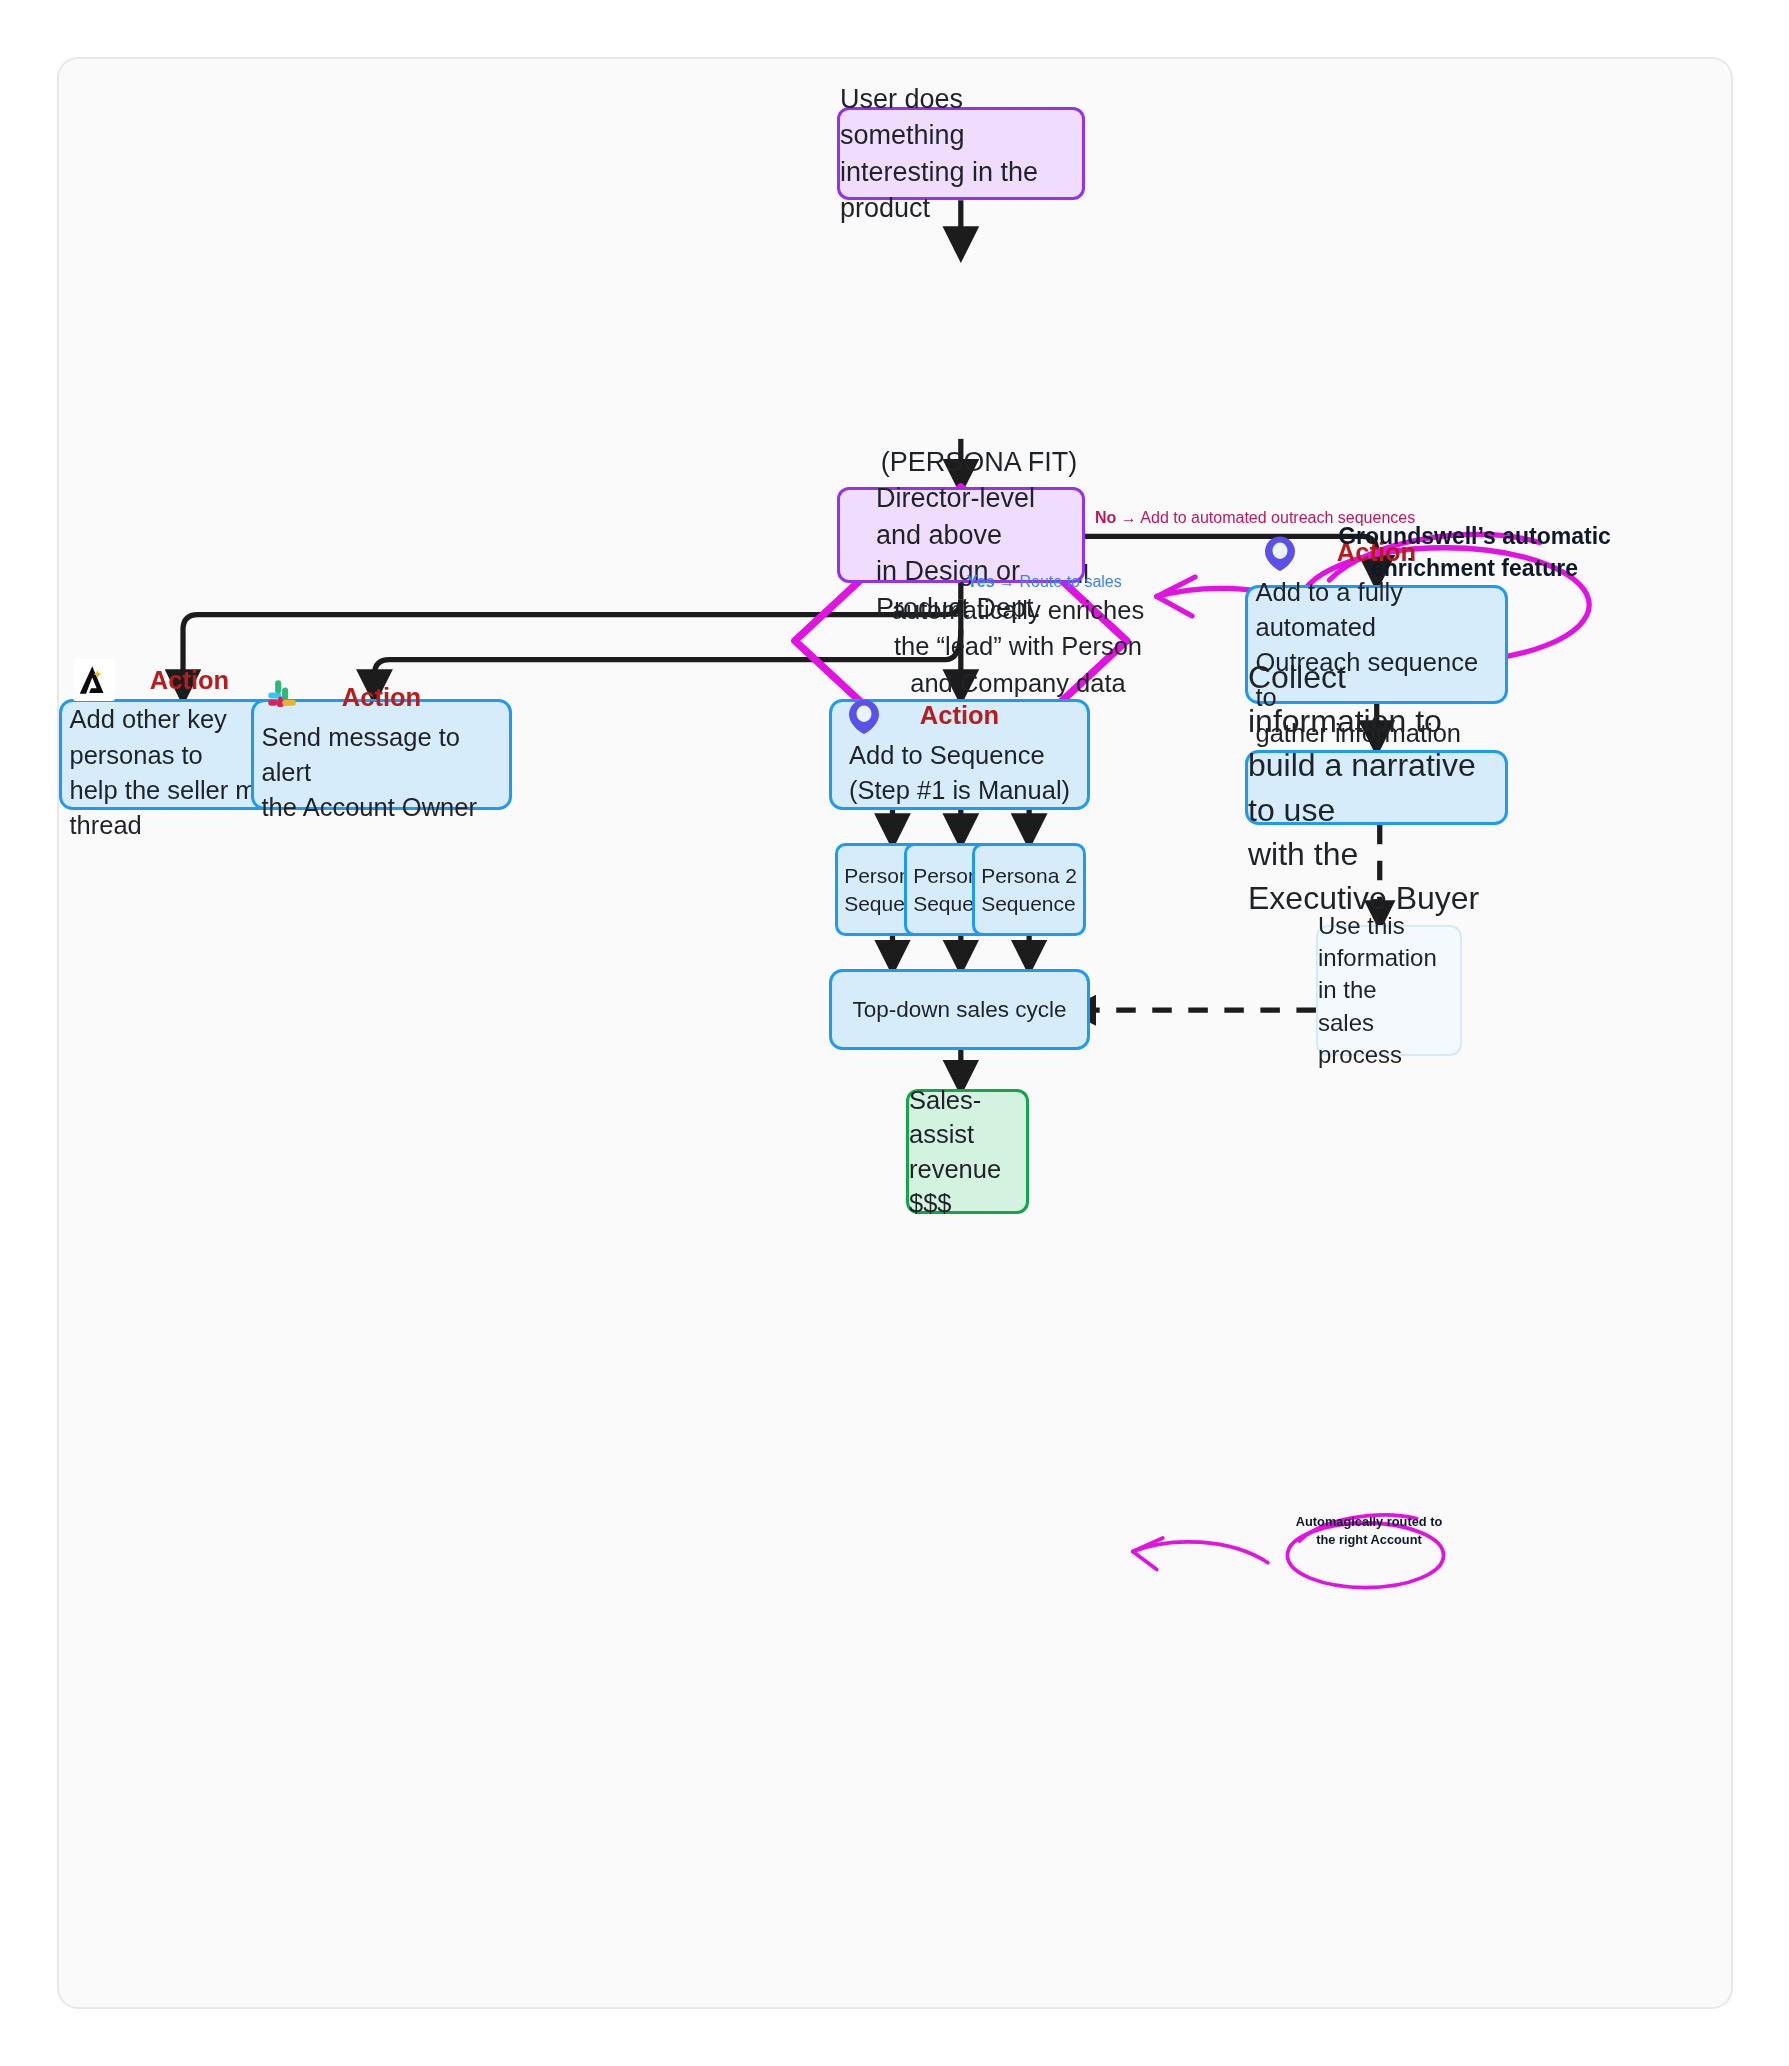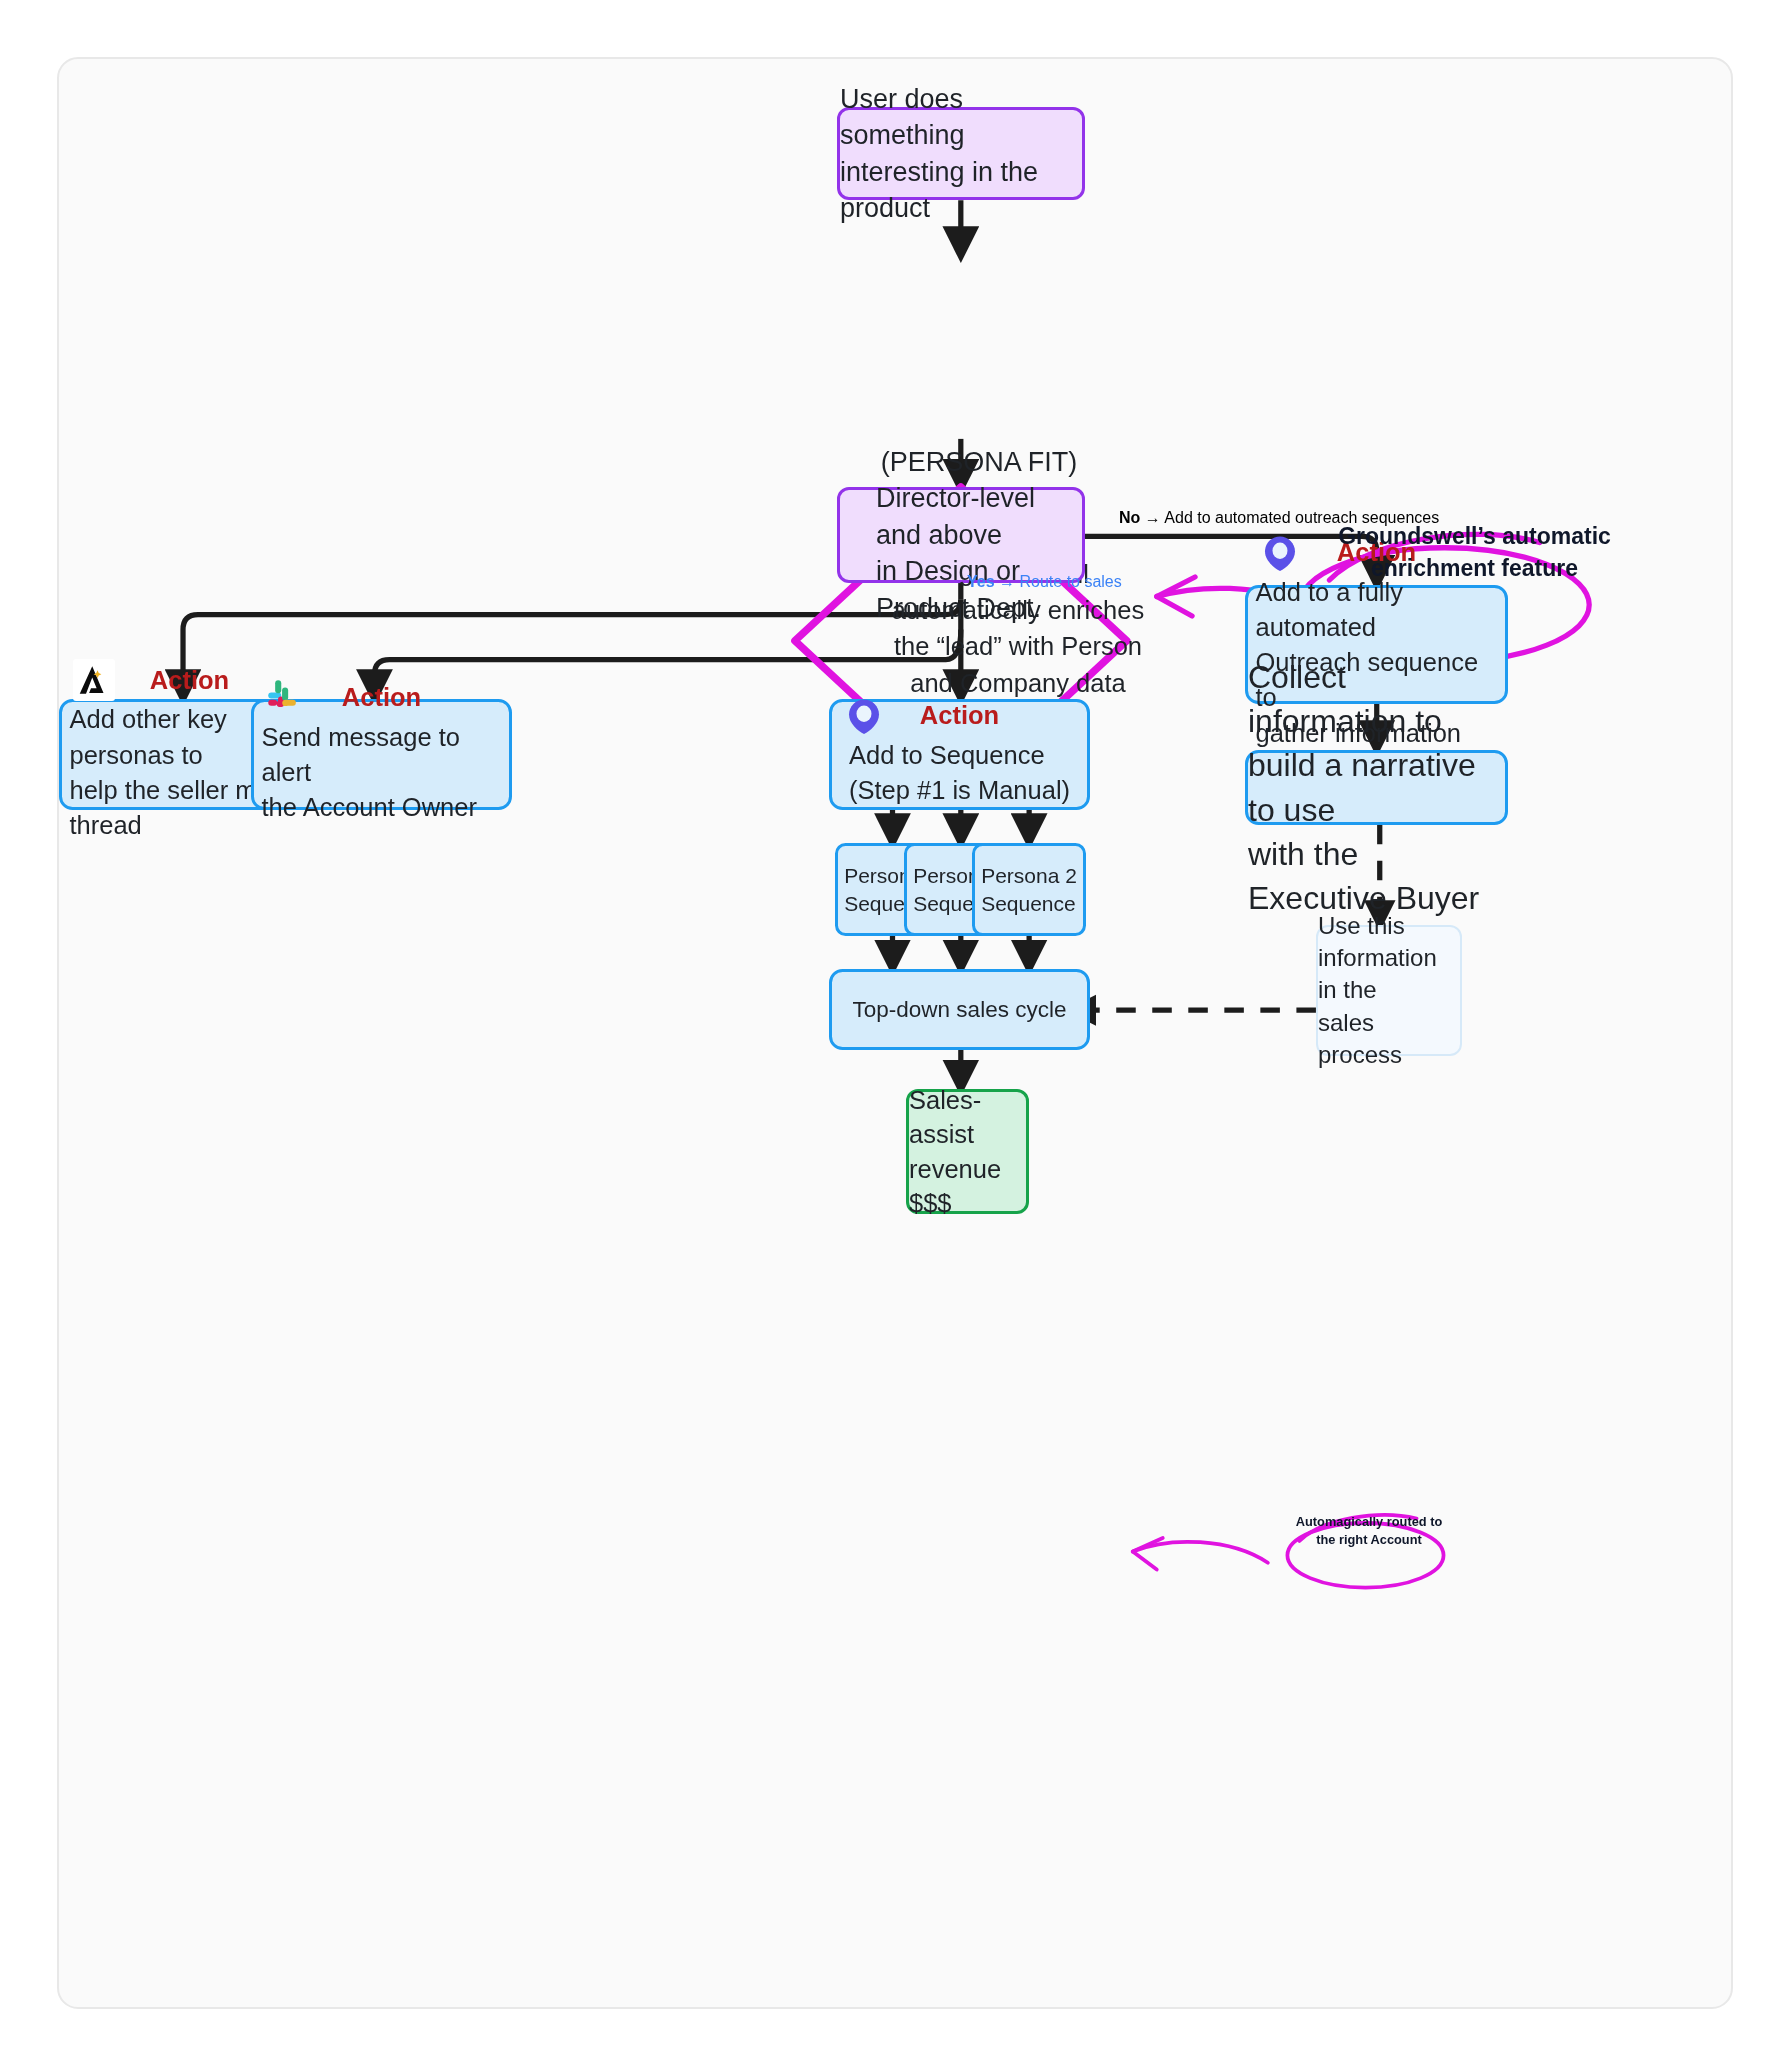--- a/index.html
+++ b/index.html
@@ -179,21 +179,21 @@
     justify-content: center;
   }
   
   .edge-label {
     position: absolute;
     font-size: 16px;
     font-weight: 400;
     white-space: nowrap;
   }
   .edge-label b { font-weight: 700; }
-  .lbl-no { color: #000000; margin-left: 24px; }
+  .lbl-no { color: #be185d; }
   .lbl-yes { color: #3b82f6; }
   
   .annot {
     position: absolute;
     text-align: center;
     color: #0f172a;
     font-weight: bold;
     z-index: 5;
   }
   #annot-enrich {

